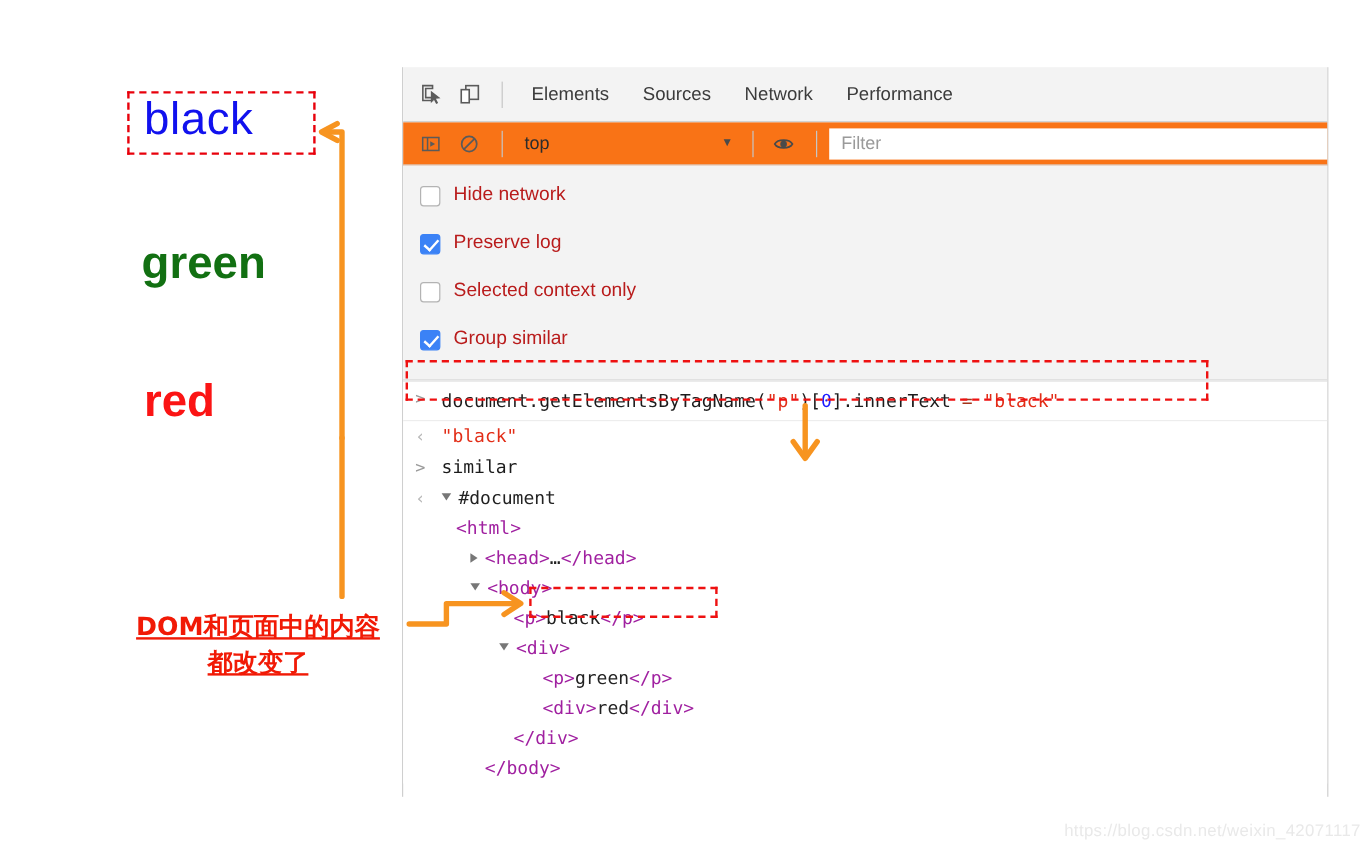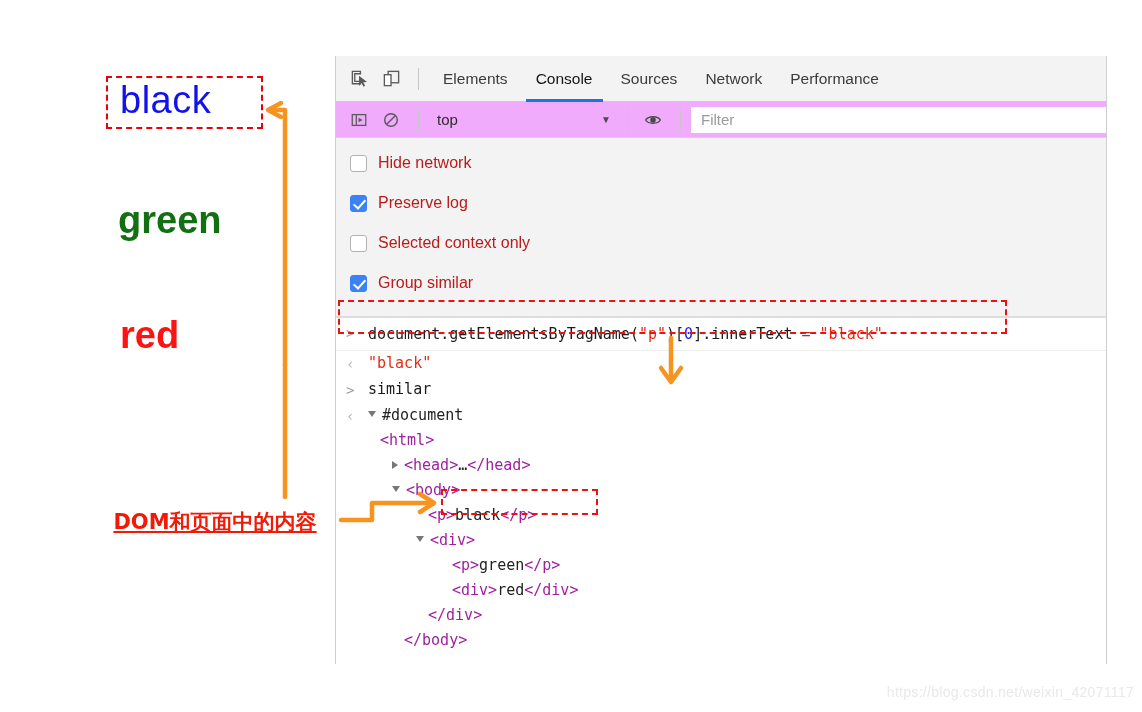--- a/index.html
+++ b/index.html
@@ -122,21 +122,21 @@
     content: "";
     position: absolute;
     left: 4px; right: 4px; bottom: 0;
     height: 3px;
     background: #1a73e8;
   }
 
   
   #filterbar {
     height: 36px;
-    background: #f0abfc;
+    background: #f97316;
     border-bottom: 1px solid #d6d6d6;
     display: flex;
     align-items: center;
     padding-left: 8px;
     box-sizing: border-box;
   }
   #ctx-select {
     font-size: 15px;
     color: #2c2c2c;
     width: 180px;
@@ -296,41 +296,41 @@
 
 <div id="page-preview">
   <div class="box-black"></div>
   <div class="word-black">black</div>
   <div class="word-green">green</div>
   <div class="word-red">red</div>
 </div>
 
 <div class="cn-note" id="note-dom">
   <div>DOM和页面中的内容</div>
+  <div>都改变了</div>
 </div>
 <div class="cn-note" id="note-js">执行修改DOM内容的JavaScript脚本</div>
 
 <div id="devtools">
 
   <div id="tabstrip">
     <div class="tool-btn">
       <svg width="19" height="19" viewBox="0 0 20 20">
         <path d="M2.5 2.5 H11 V5 H5 V13 H11 V15.5 H2.5 Z" fill="none" stroke="#5a5a5a" stroke-width="1.4"></path>
         <path d="M9.5 7 L9.5 18 L12.2 14.8 L14.2 18.6 L15.9 17.7 L14 14 L18 13.6 Z" fill="#5a5a5a"></path>
       </svg>
     </div>
     <div class="tool-btn">
       <svg width="19" height="19" viewBox="0 0 20 20">
         <rect x="6.5" y="2.5" width="11" height="12" fill="none" stroke="#5a5a5a" stroke-width="1.4"></rect>
         <rect x="2.5" y="6" width="7" height="11.5" fill="#ffffff" stroke="#5a5a5a" stroke-width="1.4"></rect>
       </svg>
     </div>
     <div class="vsep"></div>
     <div class="tab">Elements</div>
-    <div class="tab active">Console</div>
     <div class="tab">Sources</div>
     <div class="tab">Network</div>
     <div class="tab">Performance</div>
   </div>
 
   <div id="filterbar">
     <div class="tool-btn">
       <svg width="18" height="18" viewBox="0 0 20 20">
         <rect x="2.5" y="4" width="15" height="12" fill="none" stroke="#5a5a5a" stroke-width="1.4"></rect>
         <line x1="7" y1="4" x2="7" y2="16" stroke="#5a5a5a" stroke-width="1.4"></line>

